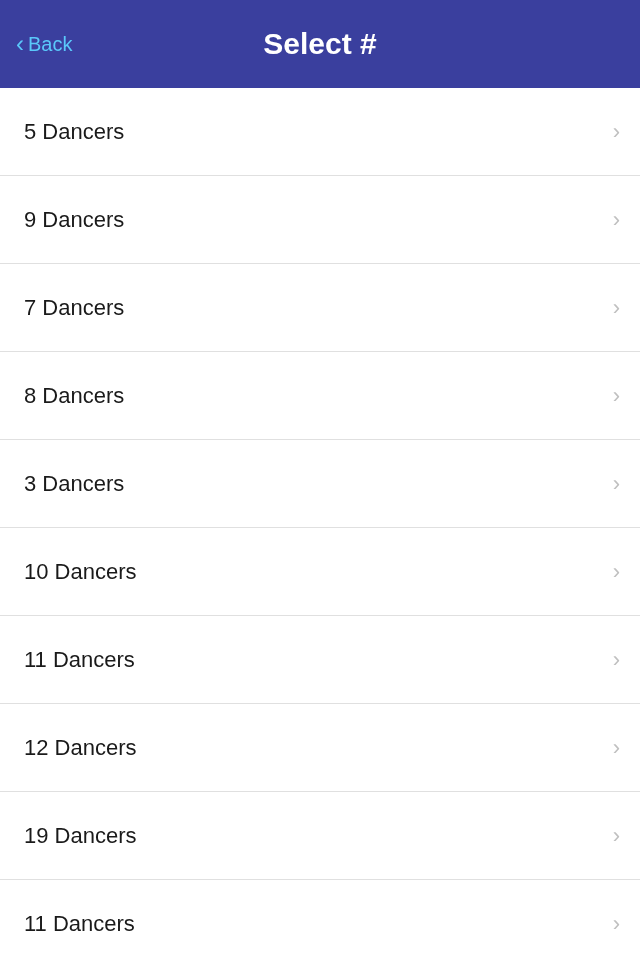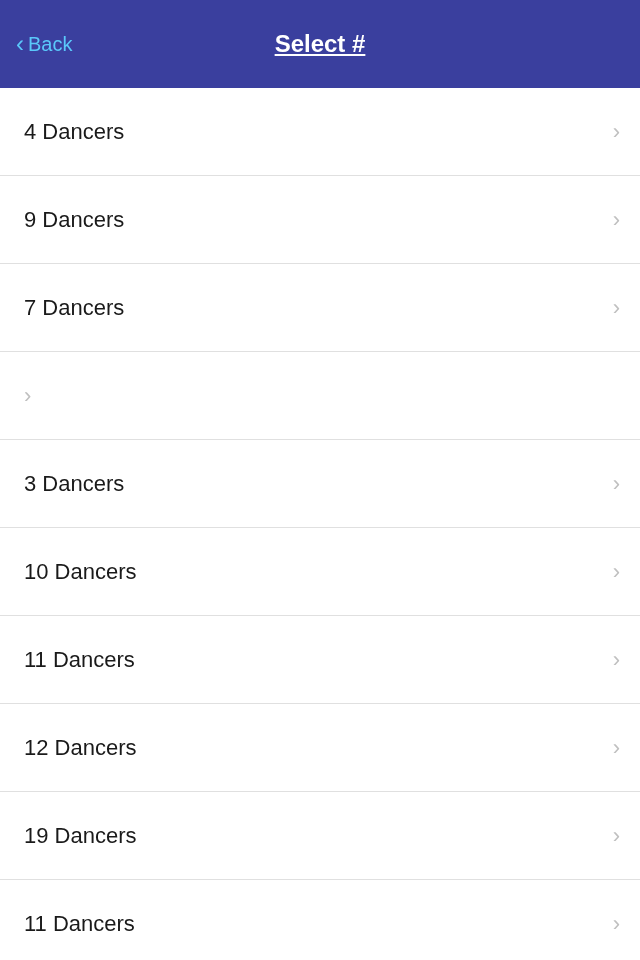--- a/index.html
+++ b/index.html
@@ -41,23 +41,22 @@
     }
 
     .nav-back-chevron {
       font-size: 24px;
       margin-right: 4px;
       color: #5ac8fa;
     }
 
     .nav-title {
       color: #ffffff;
-      font-size: 24px;
+      font-size: 30px;
       font-weight: 700;
-      text-decoration: underline;
     }
 
     
     .list-container {
       width: 640px;
       background: #ffffff;
     }
 
     .list-item {
       display: flex;
@@ -89,32 +88,33 @@
 <div class="nav-bar">
   <div class="nav-back">
     <span class="nav-back-chevron">‹</span>
     <span>Back</span>
   </div>
   <span class="nav-title">Select #</span>
 </div>
 
 <div class="list-container" id="list-container">
 <div class="list-item">
-      <span class="list-item-label">4 Dancers</span>
+      <span class="list-item-label">5 Dancers</span>
       <span class="chevron-right">›</span>
     </div>
     <div class="list-item">
       <span class="list-item-label">9 Dancers</span>
       <span class="chevron-right">›</span>
     </div>
     <div class="list-item">
       <span class="list-item-label">7 Dancers</span>
       <span class="chevron-right">›</span>
     </div>
     <div class="list-item">
+      <span class="list-item-label">8 Dancers</span>
       <span class="chevron-right">›</span>
     </div>
     <div class="list-item">
       <span class="list-item-label">3 Dancers</span>
       <span class="chevron-right">›</span>
     </div>
     <div class="list-item">
       <span class="list-item-label">10 Dancers</span>
       <span class="chevron-right">›</span>
     </div>

